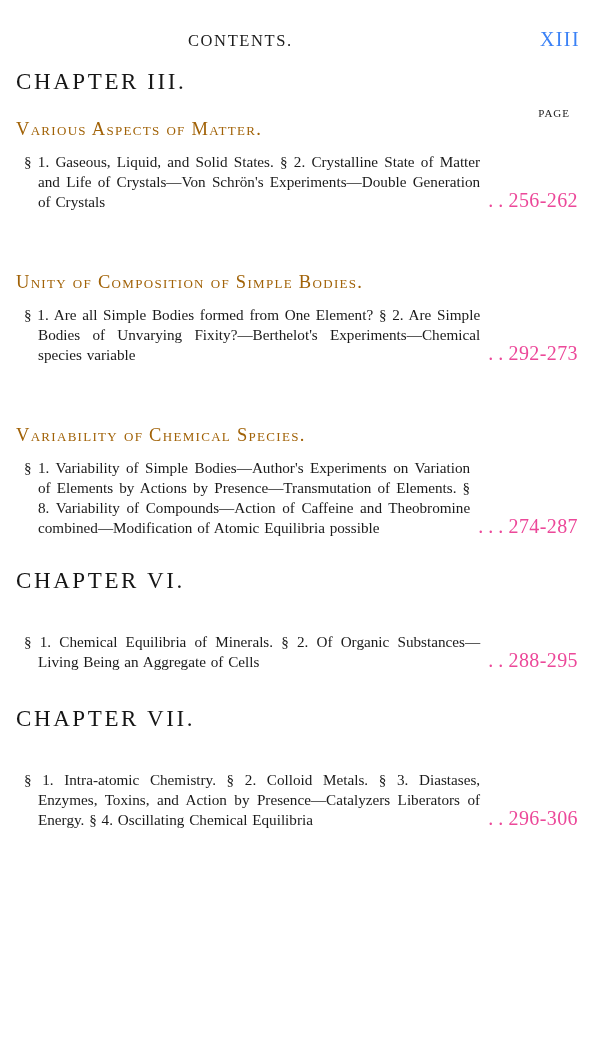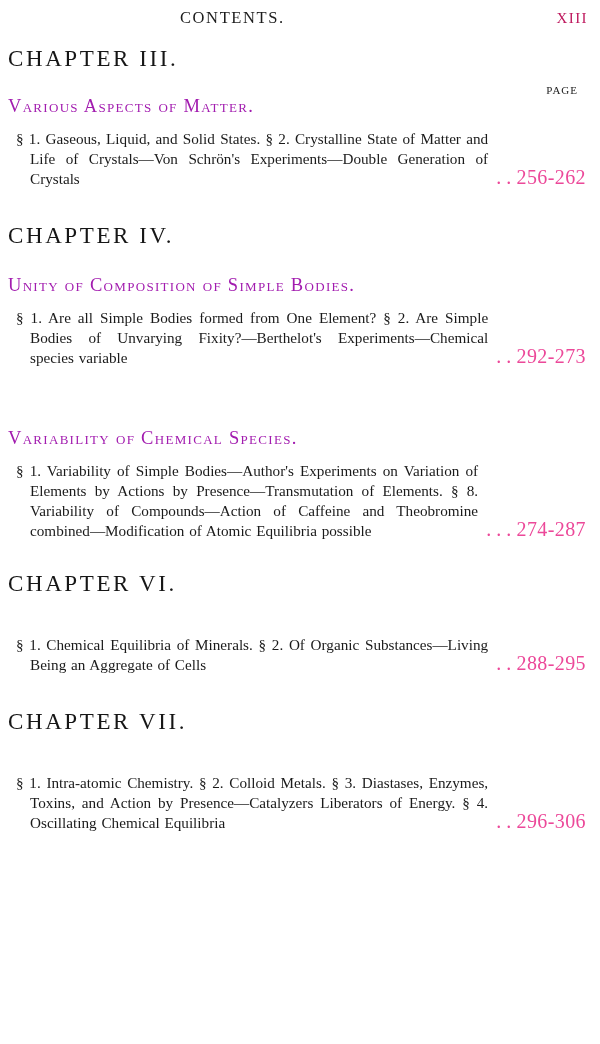--- a/index.html
+++ b/index.html
@@ -12,62 +12,63 @@
     height: 1044px;
     font-family: "Liberation Serif", serif;
     color: #1a1a1a;
     position: relative;
     overflow: hidden;
   }
   .page {
     width: 600px;
     height: 778px;
     position: relative;
-    padding: 0;
+    padding: 8px;
     box-sizing: border-box;
   }
 
   
   .running-head {
     display: flex;
     justify-content: space-between;
     align-items: baseline;
     padding: 8px 6px 0 10px;
     font-variant: small-caps;
   }
   .running-head .rh-title {
     font-size: 16.5px;
     letter-spacing: 1.6px;
     margin-left: 170px;
     color: #1c1c1c;
   }
   .running-head .rh-folio {
-    font-size: 15px;
+    font-size: 20px;
     letter-spacing: 1.4px;
     margin-right: 6px;
-    color: #be185d;
+    color: #3b82f6;
+    margin-top: 12px;
   }
 
   
   .chapter {
     padding: 0 14px 0 8px;
   }
   .chapter-number {
     text-align: left;
     font-size: 23px;
     letter-spacing: 2.6px;
     margin: 0;
     color: #161616;
   }
   .chapter-title {
     font-variant: small-caps;
     font-size: 18.5px;
     letter-spacing: 1.3px;
     margin: 0;
-    color: #a21caf;
+    color: #a16207;
     white-space: pre-line;
   }
   .chapter-title.indented {
     text-align: left;
   }
   .chapter-title.two-line {
     text-align: center;
   }
 
   .entry {
@@ -137,21 +138,20 @@
       <div class="entry-pages">
         <span class="dots">.       .</span>
         <span>256-262</span>
       </div>
     </div>
   </div>
 
   <div class="sp-34"></div>
 
   <div class="chapter">
-    <div class="chapter-number">CHAPTER  IV.</div>
     <div class="sp-26"></div>
     <div class="chapter-title indented">Unity  of  Composition  of  Simple  Bodies.</div>
     <div class="sp-12"></div>
     <div class="entry">
       <div class="entry-text">§ 1. Are all Simple Bodies formed from One Element? § 2. Are Simple Bodies of Unvarying Fixity?—Berthelot's Experiments—Chemical species variable</div>
       <div class="entry-pages">
         <span class="dots">.       .</span>
         <span>292-273</span>
       </div>
     </div>

